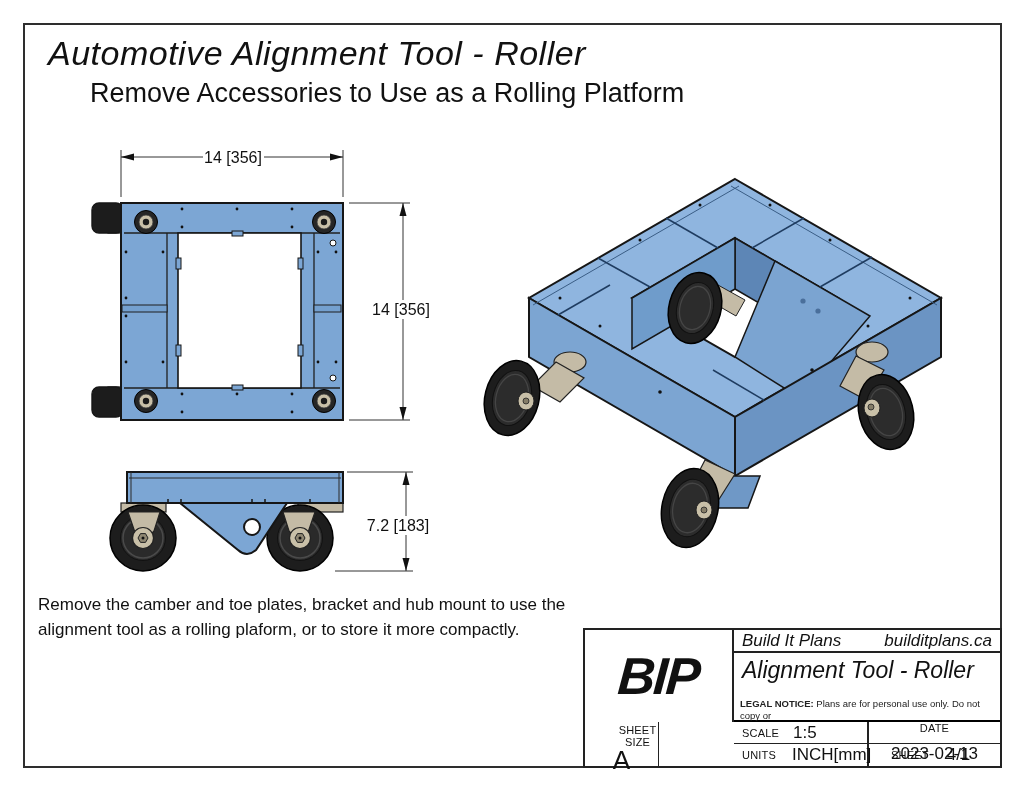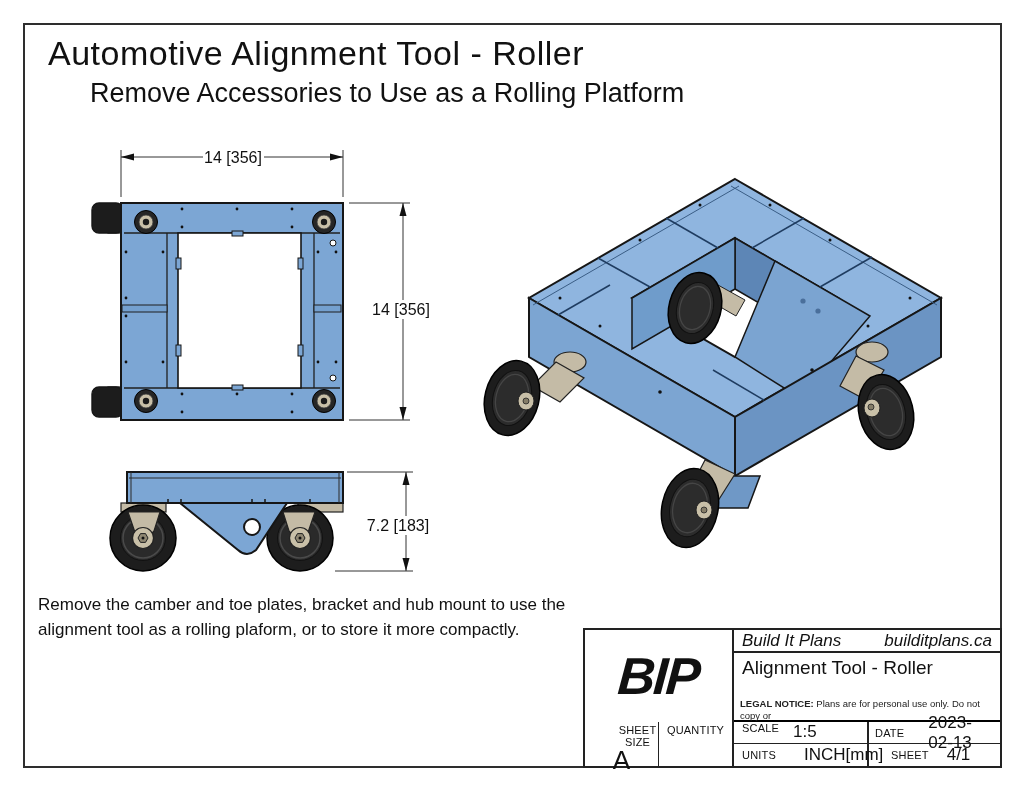--- a/index.html
+++ b/index.html
@@ -1,51 +1,51 @@
 <!DOCTYPE html>
 <html><head>
 <meta charset="utf-8">
 <style>
   html,body{margin:0;padding:0;background:#ffffff;}
   body{width:1024px;height:791px;position:relative;overflow:hidden;
        font-family:"Liberation Sans",sans-serif;color:#111;}
   .abs{position:absolute;}
   #page-border{left:23px;top:23px;width:979px;height:745px;
        border:2px solid #2e2e2e;box-sizing:border-box;}
-  #doc-title{left:48px;top:34px;font-size:34px;
+  #doc-title{left:48px;top:34px;font-size:34px;font-style:italic;
        font-weight:400;letter-spacing:.5px;white-space:nowrap;text-align:center;}
   #doc-subtitle{left:48px;top:78px;font-size:27px;font-weight:400;white-space:nowrap;margin-left:42px;}
   #note{left:38px;top:592px;font-size:17px;line-height:25px;width:540px;}
   svg{position:absolute;left:0;top:0;}
   .dim{font:16px "Liberation Sans",sans-serif;fill:#111;}
   
   #title-block{left:583px;top:628px;width:419px;height:140px;
        border:2px solid #222;box-sizing:border-box;background:#fff;}
   .tb-cell{position:absolute;box-sizing:border-box;}
   #tb-logo-cell{left:0;top:0;width:149px;height:92px;border-right:2px solid #222;
        display:flex;align-items:center;justify-content:center;}
   #tb-logo{font-size:52px;font-weight:700;font-style:italic;letter-spacing:-2px;
        transform:skewX(-4deg);}
   #tb-company-row{left:149px;top:0;width:266px;height:23px;border-bottom:2px solid #222;
        display:flex;justify-content:space-between;align-items:center;padding:0 8px;
        font-size:17px;font-style:italic;gap:38px;}
   #tb-title-row{left:149px;top:23px;width:266px;height:44px;
-       font-size:19px;padding:4px 8px;}
+       font-size:23px;padding:4px 8px;font-style:italic;}
   #tb-legal-row{left:149px;top:67px;width:266px;height:25px;border-bottom:2px solid #000000;
        font-size:9.5px;line-height:11.5px;padding:1px 6px;color:#222;}
   #tb-sheetsize-cell{left:0;top:92px;width:74px;height:44px;border-right:1.5px solid #222;
        text-align:center;}
   #tb-quantity-cell{left:74px;top:92px;width:75px;height:44px;border-right:2px solid #222;
        text-align:center;}
   #tb-scale-cell{left:149px;top:92px;width:135px;height:22px;border-right:2px solid #222;
-       border-bottom:1.5px solid #222;display:flex;padding:0 8px;gap:14px;}
+       border-bottom:1.5px solid #222;display:flex;align-items:center;padding:0 8px;gap:14px;}
   #tb-units-cell{left:149px;top:114px;width:135px;height:22px;border-right:2px solid #222;
-       display:flex;align-items:center;padding:0 8px;gap:28px;}
+       display:flex;align-items:center;padding:0 8px;gap:16px;}
   #tb-date-cell{left:284px;top:92px;width:131px;height:22px;border-bottom:1.5px solid #222;
-       display:flex;align-items:center;padding:0 6px;gap:24px;}
+       display:flex;align-items:center;padding:0 6px;gap:10px;flex-direction:column;}
   #tb-sheet-cell{left:284px;top:114px;width:131px;height:22px;
        display:flex;align-items:center;padding:0 22px;gap:18px;}
   .tb-label{font-size:11px;letter-spacing:.2px;}
   .tb-value{font-size:17px;}
   .tb-value-lg{font-size:26px;line-height:24px;}
   .legal-bold{font-weight:700;}
 </style>
 </head>
 <body>
 
@@ -316,24 +316,20 @@
   <div id="tb-title-row" class="tb-cell">
     <span>Alignment Tool - Roller</span>
   </div>
   <div id="tb-legal-row" class="tb-cell">
     <div><span class="legal-bold">LEGAL NOTICE:</span><span> Plans are for personal use only. Do not copy or</span></div>
   </div>
   <div id="tb-sheetsize-cell" class="tb-cell">
     <div class="tb-label" style="padding-top:2px;padding-left:32px;">SHEET SIZE</div>
     <div class="tb-value-lg">A</div>
   </div>
-  <div id="tb-quantity-cell" class="tb-cell">
-    <div class="tb-label" style="padding-top:2px;">QUANTITY</div>
-    <div class="tb-value"></div>
-  </div>
   <div id="tb-scale-cell" class="tb-cell">
     <span class="tb-label">SCALE</span>
     <span class="tb-value">1:5</span>
   </div>
   <div id="tb-units-cell" class="tb-cell">
     <span class="tb-label">UNITS</span>
     <span class="tb-value">INCH[mm]</span>
   </div>
   <div id="tb-date-cell" class="tb-cell">
     <span class="tb-label">DATE</span>

